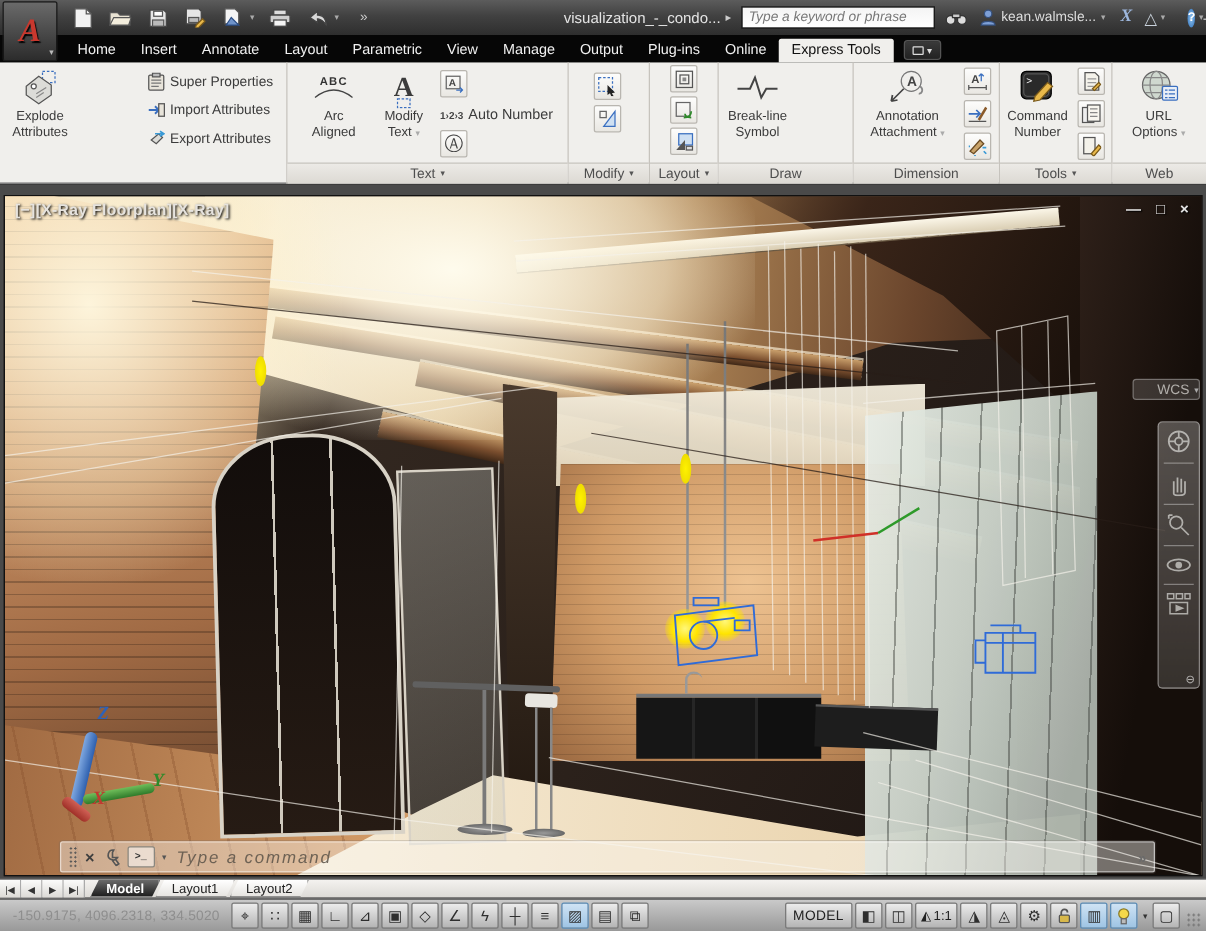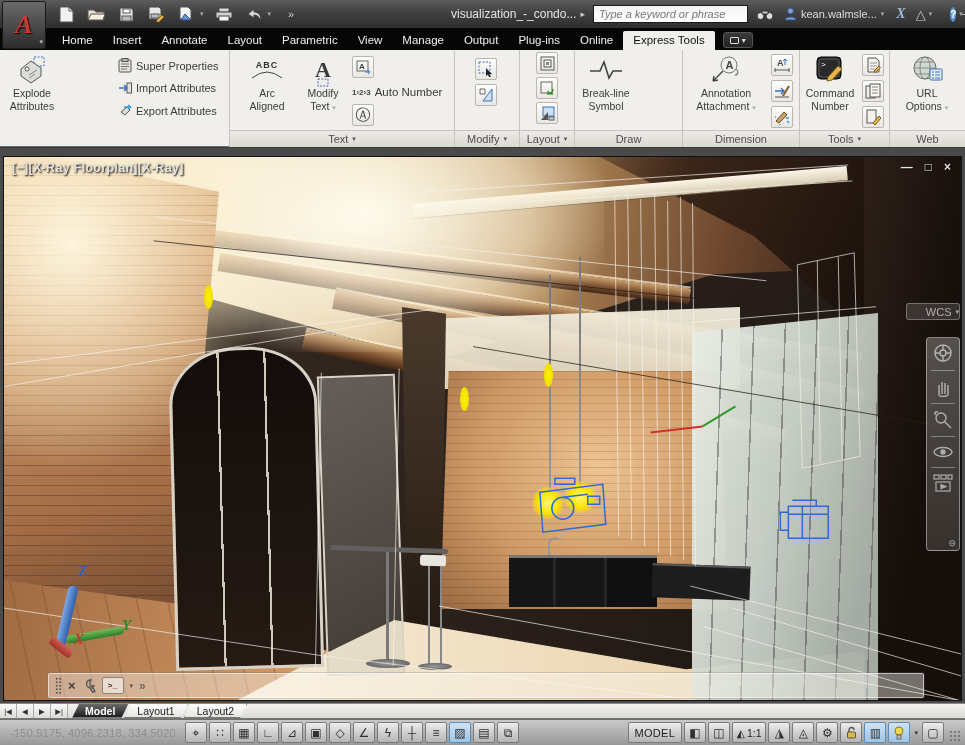--- a/index.html
+++ b/index.html
@@ -702,20 +702,21 @@
       </div>
 
       <div id="cmdbar">
         <span class="cmd-grip"></span>
         <span class="cmd-x">×</span>
         <svg width="14" height="14" viewBox="0 0 14 14">
             <path d="M9,1 a4,4 0 1 0 3,6 L8,7 8,3 Z M10,8 l3,4 -2,1.5 -3,-4" fill="none" stroke="#555" stroke-width="1.3"></path>
           </svg>
         <span class="cmd-prompt">&gt;_</span>
         <span class="cmd-dd">▾</span>
+        <input id="cmdinput" placeholder="Type a command" style="">
         <span class="cmd-scroll">»</span>
       </div>
     </div>
   </div>
 
   <div id="layoutbar">
     <span class="lnav">|◀</span>
     <span class="lnav">◀</span>
     <span class="lnav">▶</span>
     <span class="lnav">▶|</span>

